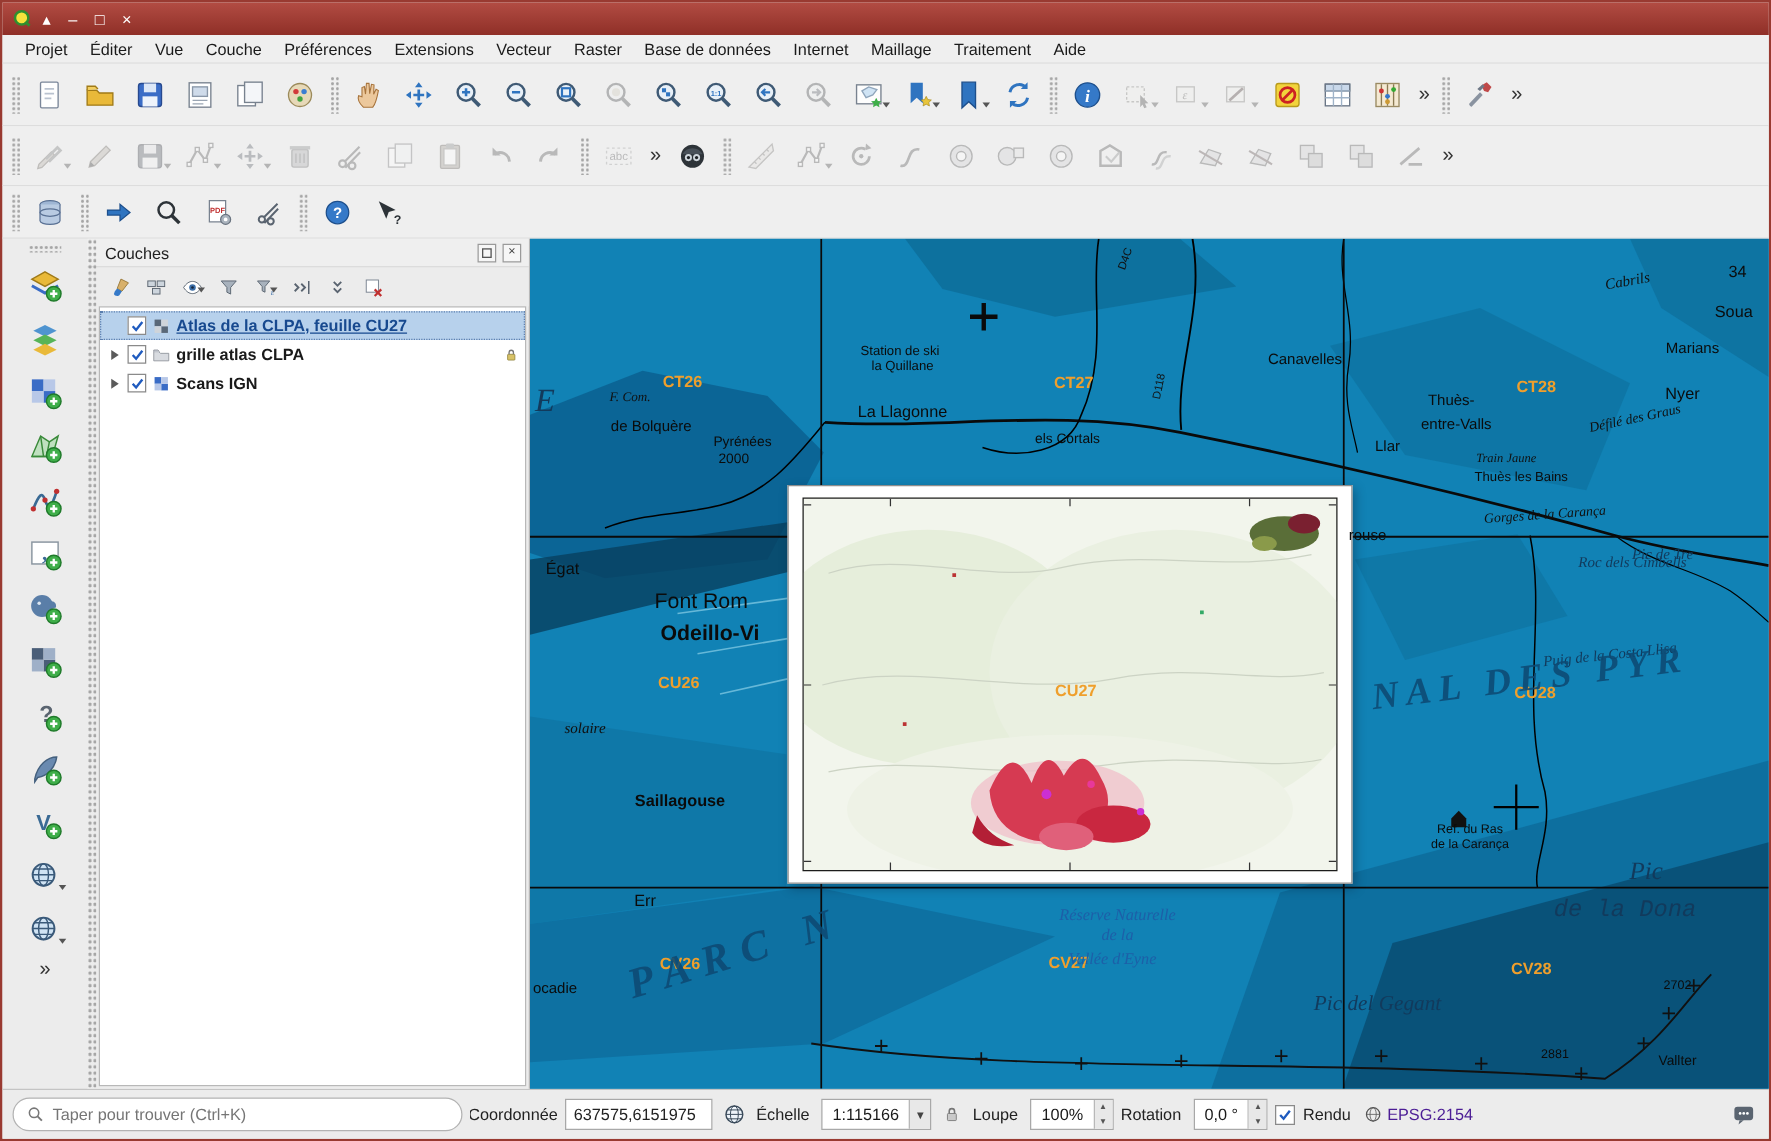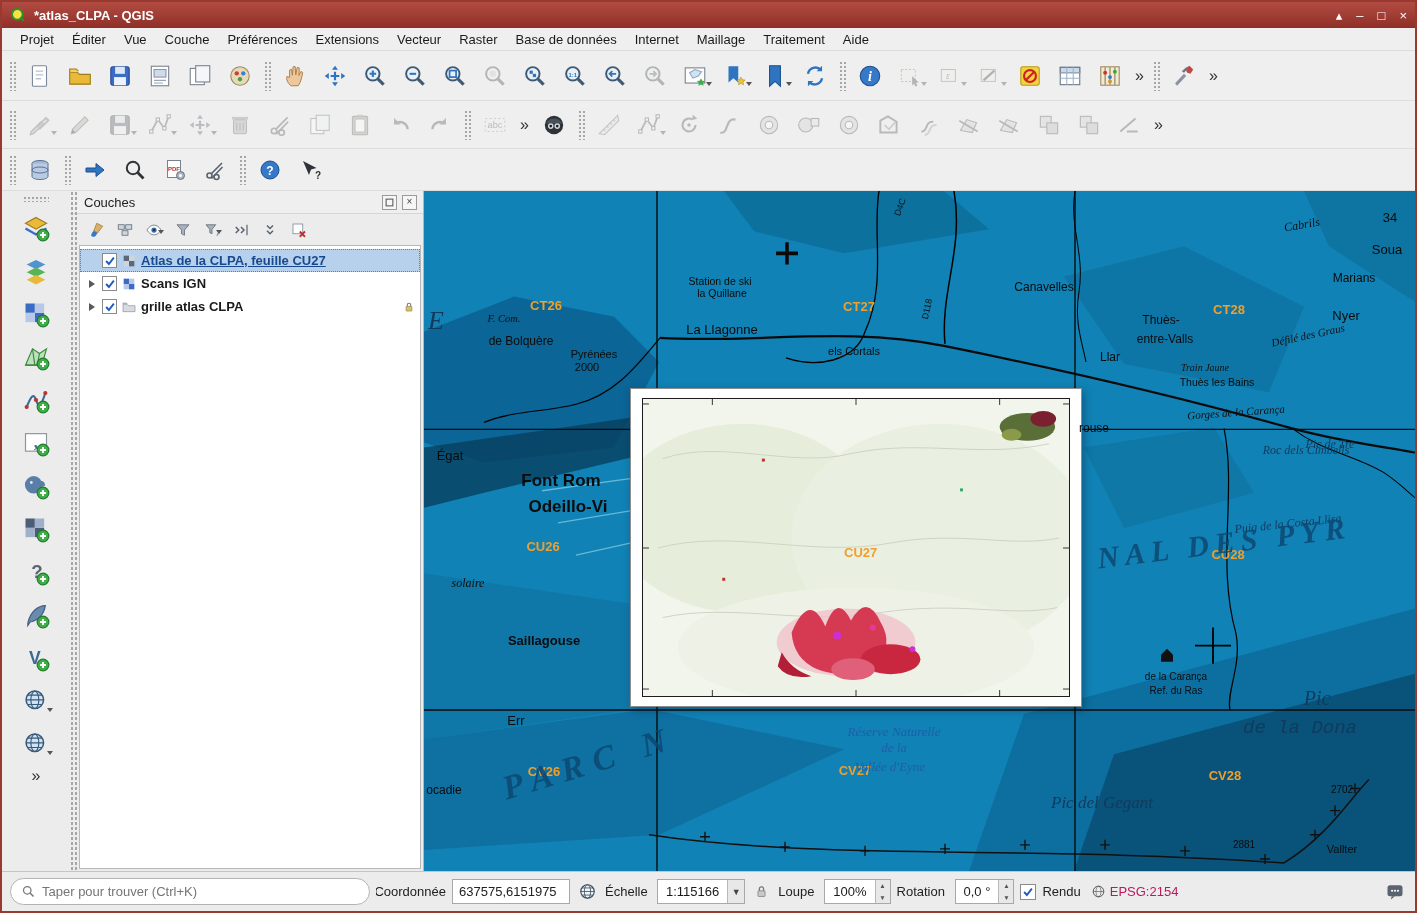--- a/index.html
+++ b/index.html
@@ -74,35 +74,34 @@
 .sbbox{height:25px;border:1px solid #a8a8a8;background:#fff;padding:0 6px;font-size:13px;font-family:inherit;color:#222;flex:0 0 auto}
 .combo{height:25px;border:1px solid #a8a8a8;background:#fff;display:flex;align-items:center;flex:0 0 auto}
 .combo .val{padding:0 8px}
 .combo .dd{width:17px;align-self:stretch;border-left:1px solid #b8b8b8;background:#e8e8e8;display:flex;align-items:center;justify-content:center;font-size:9px;color:#444}
 .spin{height:25px;border:1px solid #a8a8a8;background:#fff;display:flex;align-items:center;flex:0 0 auto}
 .spin .val{padding:0 8px}
 .spin .btns{width:15px;align-self:stretch;border-left:1px solid #b8b8b8;display:flex;flex-direction:column}
 .spin .btns span{flex:1;display:flex;align-items:center;justify-content:center;font-size:6.5px;color:#555;background:#e8e8e8}
 .sbico{border:none;background:transparent;display:inline-flex;align-items:center;flex:0 0 auto;padding:0 2px}
 .sbcheck{width:16px;height:16px;border:1px solid #8a8a8a;background:#fff;display:flex;align-items:center;justify-content:center;flex:0 0 auto}
-.crs{border:none;background:transparent;display:inline-flex;align-items:center;gap:4px;font-size:13px;color:#be185d;flex:0 0 auto;padding:0 4px}
+.crs{border:none;background:transparent;display:inline-flex;align-items:center;gap:4px;font-size:13px;color:#4c1d95;flex:0 0 auto;padding:0 4px}
 </style>
 </head>
 <body>
 
 <div class="window">
 
   <div class="titlebar">
     <span class="ico">
       <svg viewBox="0 0 24 24" width="16" height="16">
           <circle cx="11" cy="11" r="8" fill="#f5e33c" stroke="#2f8f2f" stroke-width="3"></circle>
           <path d="M15.5 15.5l5 5" stroke="#2f8f2f" stroke-width="3.4"></path>
         </svg>
     </span>
-    <span class="apptitle">*atlas_CLPA - QGIS</span>
     <span class="winbtns" id="winbtns">
         <span>▴</span>
         <span>–</span>
         <span>□</span>
         <span>×</span>
       </span>
   </div>
 
   <nav class="menubar" id="menubar">
       <span class="menu-item">Projet</span>
@@ -907,48 +906,48 @@
           </div>
           <div class="layer-row">
             <span class="expander"></span>
             <span class="lcheck">
               <svg viewBox="0 0 14 14" width="12" height="12">
                 <path d="M2.5 7l3.2 3.5L11.5 3" stroke="#1f5bbf" stroke-width="2.2" fill="none"></path>
               </svg>
             </span>
             <span class="licon">
               <svg viewBox="0 0 24 24" width="16" height="16">
-                <rect x="4" y="4" width="8" height="8" fill="#3a6cc6"></rect>
-                <rect x="12" y="12" width="8" height="8" fill="#3a6cc6"></rect>
-                <rect x="12" y="4" width="8" height="8" fill="#b8c8e8"></rect>
-                <rect x="4" y="12" width="8" height="8" fill="#b8c8e8"></rect>
-              </svg>
-            </span>
-            <span class="llabel">Scans IGN</span>
+                <path d="M3 8h6l2 2h10v9H3z" fill="#d8dbe0" stroke="#8a8f98"></path>
+                <path d="M3 8V6h5l2 2" fill="#c8ccd4" stroke="#8a8f98"></path>
+              </svg>
+            </span>
+            <span class="llabel">grille atlas CLPA</span>
+            <span class="llock">
+              <svg viewBox="0 0 24 24" width="14" height="14">
+                <rect x="7" y="11" width="10" height="8" rx="1" fill="#d8c268" stroke="#8a7a30"></rect>
+                <path d="M9 11V8.5a3 3 0 0 1 6 0V11" fill="none" stroke="#777" stroke-width="1.8"></path>
+              </svg>
+            </span>
           </div>
           <div class="layer-row">
             <span class="expander"></span>
             <span class="lcheck">
               <svg viewBox="0 0 14 14" width="12" height="12">
                 <path d="M2.5 7l3.2 3.5L11.5 3" stroke="#1f5bbf" stroke-width="2.2" fill="none"></path>
               </svg>
             </span>
             <span class="licon">
               <svg viewBox="0 0 24 24" width="16" height="16">
-                <path d="M3 8h6l2 2h10v9H3z" fill="#d8dbe0" stroke="#8a8f98"></path>
-                <path d="M3 8V6h5l2 2" fill="#c8ccd4" stroke="#8a8f98"></path>
-              </svg>
-            </span>
-            <span class="llabel">grille atlas CLPA</span>
-            <span class="llock">
-              <svg viewBox="0 0 24 24" width="14" height="14">
-                <rect x="7" y="11" width="10" height="8" rx="1" fill="#d8c268" stroke="#8a7a30"></rect>
-                <path d="M9 11V8.5a3 3 0 0 1 6 0V11" fill="none" stroke="#777" stroke-width="1.8"></path>
-              </svg>
-            </span>
+                <rect x="4" y="4" width="8" height="8" fill="#3a6cc6"></rect>
+                <rect x="12" y="12" width="8" height="8" fill="#3a6cc6"></rect>
+                <rect x="12" y="4" width="8" height="8" fill="#b8c8e8"></rect>
+                <rect x="4" y="12" width="8" height="8" fill="#b8c8e8"></rect>
+              </svg>
+            </span>
+            <span class="llabel">Scans IGN</span>
           </div>
         </div>
     </aside>
 
     <div class="map">
       <svg class="base" viewBox="0 0 991 676" preserveAspectRatio="none">
         <rect width="991" height="676" fill="#1182b5"></rect>
         <path d="M0,140 L90,105 L190,125 L235,170 L190,255 L60,270 L0,250 Z" fill="#0b6090" opacity=".85"></path>
         <path d="M0,255 L230,222 L236,258 L60,300 L0,315 Z" fill="#07405f" opacity=".8"></path>
         <path d="M300,0 L520,0 L565,38 L420,62 L330,40 Z" fill="#0c668f" opacity=".6"></path>
@@ -1035,33 +1034,33 @@
           <div class="map-lbl k-town" style="left: 670px; top: 237px; font-size: 12px; transform: translate(-50%, -50%);">rouse</div>
           <div class="map-lbl k-peak" style="left: 882px; top: 259px; font-size: 12px; transform: translate(-50%, -50%);">Roc dels Cimbells</div>
           <div class="map-lbl k-peak" style="left: 906px; top: 253px; font-size: 12px; transform: translate(-50%, -50%);">Pic de Tre</div>
           <div class="map-lbl k-peak" style="left: 864px; top: 333px; font-size: 12px; transform: translate(-50%, -50%) rotate(-6deg);">Puig de la Costa Llisa</div>
           <div class="map-lbl k-peak" style="left: 12px; top: 130px; font-size: 26px; transform: translate(-50%, -50%);">E</div>
           <div class="map-lbl k-note" style="left: 80px; top: 127px; font-size: 10.5px; transform: translate(-50%, -50%);">F. Com.</div>
           <div class="map-lbl k-town" style="left: 97px; top: 150px; font-size: 12px; transform: translate(-50%, -50%);">de Bolquère</div>
           <div class="map-lbl k-town" style="left: 170px; top: 163px; font-size: 11px; transform: translate(-50%, -50%);">Pyrénées</div>
           <div class="map-lbl k-town" style="left: 163px; top: 176px; font-size: 11px; transform: translate(-50%, -50%);">2000</div>
           <div class="map-lbl k-town" style="left: 26px; top: 264px; font-size: 13px; transform: translate(-50%, -50%);">Égat</div>
-          <div class="map-lbl k-town" style="left: 137px; top: 290px; font-size: 17px; font-weight: bold; transform: translate(-50%, -50%);">Font Rom</div>
+          <div class="map-lbl k-town" style="left: 137px; top: 290px; font-size: 17px; font-weight: normal; transform: translate(-50%, -50%);">Font Rom</div>
           <div class="map-lbl k-town" style="left: 144px; top: 316px; font-size: 17px; font-weight: bold; transform: translate(-50%, -50%);">Odeillo-Vi</div>
           <div class="map-lbl k-note" style="left: 44px; top: 392px; font-size: 12px; transform: translate(-50%, -50%);">solaire</div>
           <div class="map-lbl k-town" style="left: 120px; top: 449px; font-size: 13px; font-weight: bold; transform: translate(-50%, -50%);">Saillagouse</div>
           <div class="map-lbl k-town" style="left: 92px; top: 529px; font-size: 13px; transform: translate(-50%, -50%);">Err</div>
           <div class="map-lbl k-town" style="left: 20px; top: 599px; font-size: 12px; transform: translate(-50%, -50%);">ocadie</div>
           <div class="map-lbl k-water" style="left: 470px; top: 541px; font-size: 13px; transform: translate(-50%, -50%);">Réserve Naturelle</div>
           <div class="map-lbl k-water" style="left: 470px; top: 557px; font-size: 13px; transform: translate(-50%, -50%);">de la</div>
           <div class="map-lbl k-water" style="left: 466px; top: 576px; font-size: 13px; transform: translate(-50%, -50%);">Vallée d'Eyne</div>
           <div class="map-lbl k-peak" style="left: 893px; top: 507px; font-size: 20px; transform: translate(-50%, -50%);">Pic</div>
           <div class="map-lbl k-peak" style="left: 876px; top: 537px; font-size: 19px; transform: translate(-50%, -50%); font-family: Liberation Mono, monospace;">de la Dona</div>
           <div class="map-lbl k-peak" style="left: 678px; top: 612px; font-size: 17px; transform: translate(-50%, -50%);">Pic del Gegant</div>
-          <div class="map-lbl k-town" style="left: 752px; top: 473px; font-size: 10px; transform: translate(-50%, -50%); margin-top: 26px;">Ref. du Ras</div>
+          <div class="map-lbl k-town" style="left: 752px; top: 473px; font-size: 10px; transform: translate(-50%, -50%);">Ref. du Ras</div>
           <div class="map-lbl k-town" style="left: 752px; top: 485px; font-size: 10px; transform: translate(-50%, -50%);">de la Carança</div>
           <div class="map-lbl k-town" style="left: 918px; top: 598px; font-size: 10px; transform: translate(-50%, -50%);">2702</div>
           <div class="map-lbl k-town" style="left: 820px; top: 653px; font-size: 10px; transform: translate(-50%, -50%);">2881</div>
           <div class="map-lbl k-town" style="left: 918px; top: 658px; font-size: 11px; transform: translate(-50%, -50%);">Vallter</div>
           <div class="map-lbl k-park" style="left: 165px; top: 572px; font-size: 34px; letter-spacing: 10px; transform: translate(-50%, -50%) rotate(-17deg);">PARC N</div>
           <div class="map-lbl k-park" style="left: 800px; top: 352px; font-size: 30px; letter-spacing: 6px; transform: translate(-50%, -50%) rotate(-7deg);">NAL DES PYR</div>
           <div class="map-lbl k-road" style="left: 503px; top: 118px; font-size: 9px; transform: translate(-50%, -50%) rotate(-78deg);">D118</div>
           <div class="map-lbl k-road" style="left: 476px; top: 16px; font-size: 9px; transform: translate(-50%, -50%) rotate(-70deg);">D4C</div>
         </div>
     </div>

